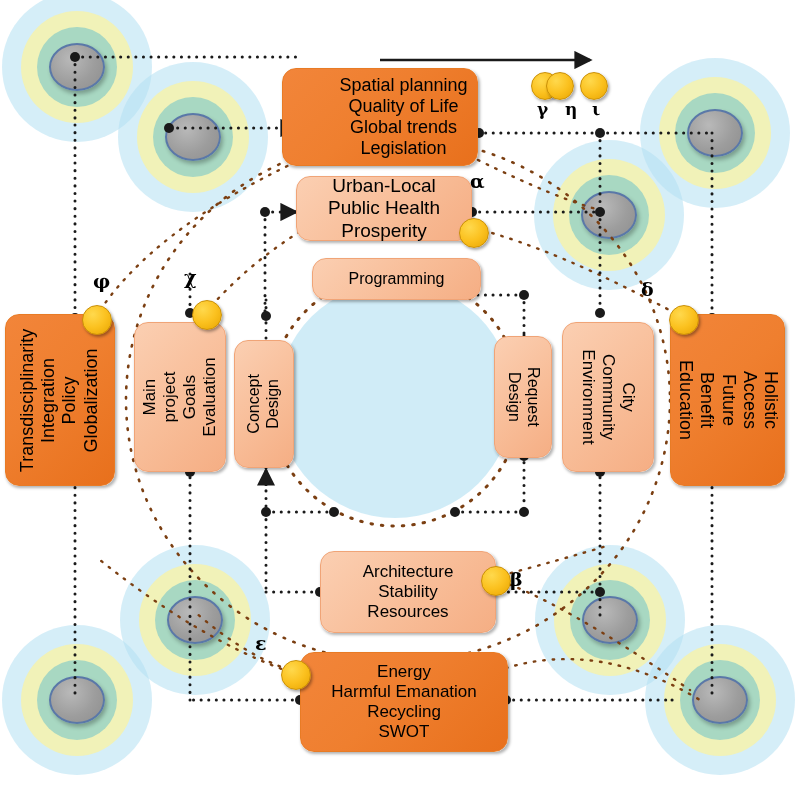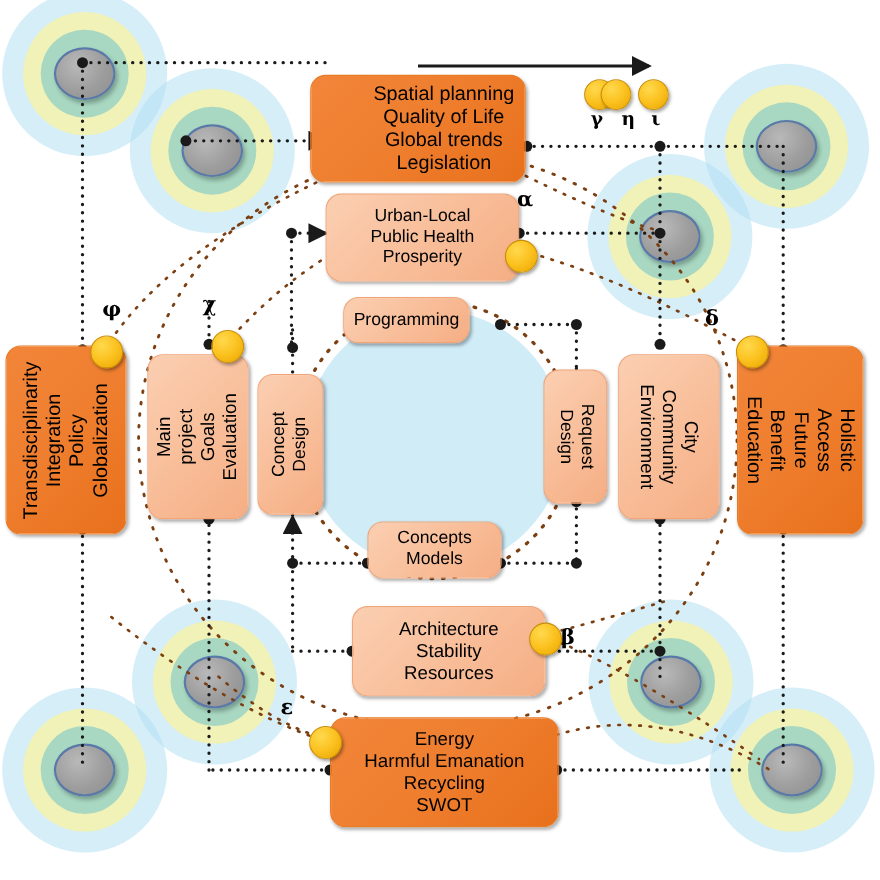--- a/index.html
+++ b/index.html
@@ -275,45 +275,41 @@
     </g>
   </svg>
 
   <div class="node fill-strong" style="left:282px; top:68px; width:196px; height:98px; font-size:18px;padding-left:47px;">
     <span class="lbl">Spatial planning
 Quality of Life
 Global trends
 Legislation</span>
   </div>
 
-  <div class="node fill-light" style="left:296px; top:176px; width:176px; height:80px; font-size:16px;">
+  <div class="node fill-light" style="left:296px; top:176px; width:176px; height:65px; font-size:19px;">
     <span class="lbl">Urban-Local
 Public Health
 Prosperity</span>
   </div>
 
-  <div class="node fill-light" style="left:312px; top:270px; width:115px; height:42px; font-size:16px;">
+  <div class="node fill-light" style="left:312px; top:258px; width:169px; height:42px; font-size:16px;">
     <span class="lbl">Programming</span>
   </div>
 
 
   <div class="node fill-light rot-ccw" style="left:234px; top:340px; width:60px; height:128px; font-size:16px;">
     <span class="lbl">Concept
 Design</span>
   </div>
 
   <div class="node fill-light rot-cw" style="left:494px; top:336px; width:58px; height:122px; font-size:16px;">
     <span class="lbl">Request
 Design</span>
   </div>
 
-  <div class="node fill-light" style="left:334px; top:474px; width:122px; height:52px; font-size:16px;">
-    <span class="lbl">Concepts
-Models</span>
-  </div>
 
   <div class="node fill-light" style="left:320px; top:551px; width:176px; height:82px; font-size:17px;">
     <span class="lbl">Architecture
 Stability
 Resources</span>
   </div>
 
   <div class="node fill-strong" style="left:300px; top:652px; width:208px; height:100px; font-size:17px;">
     <span class="lbl">Energy
 Harmful Emanation

